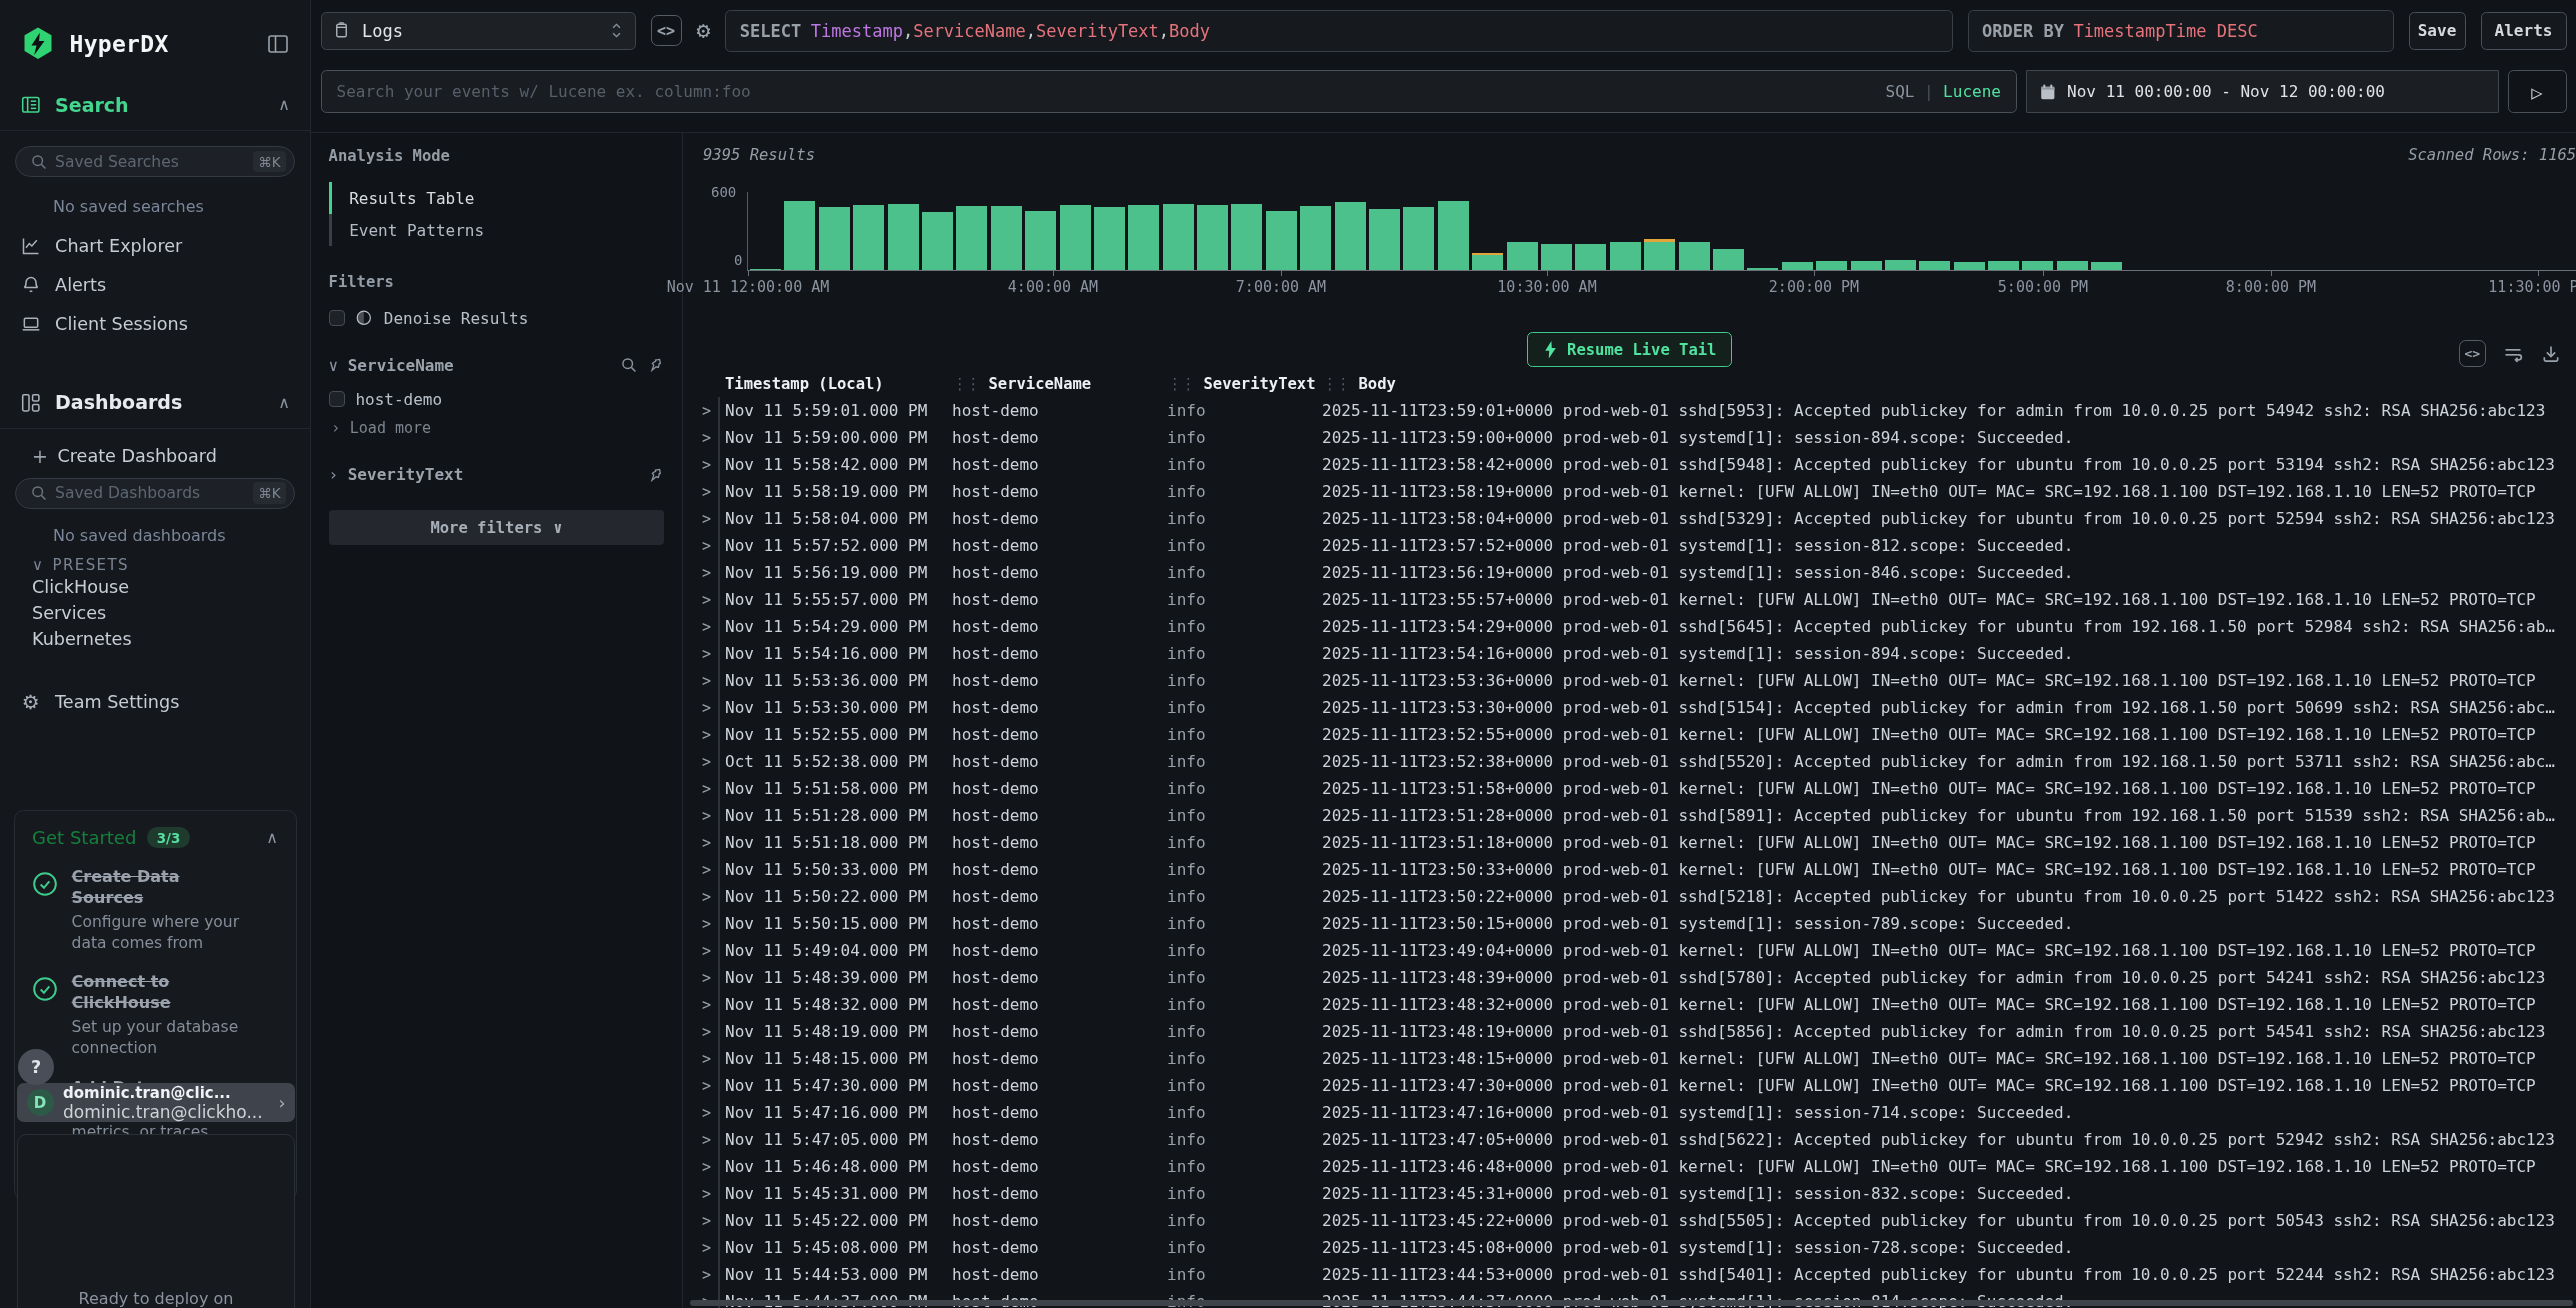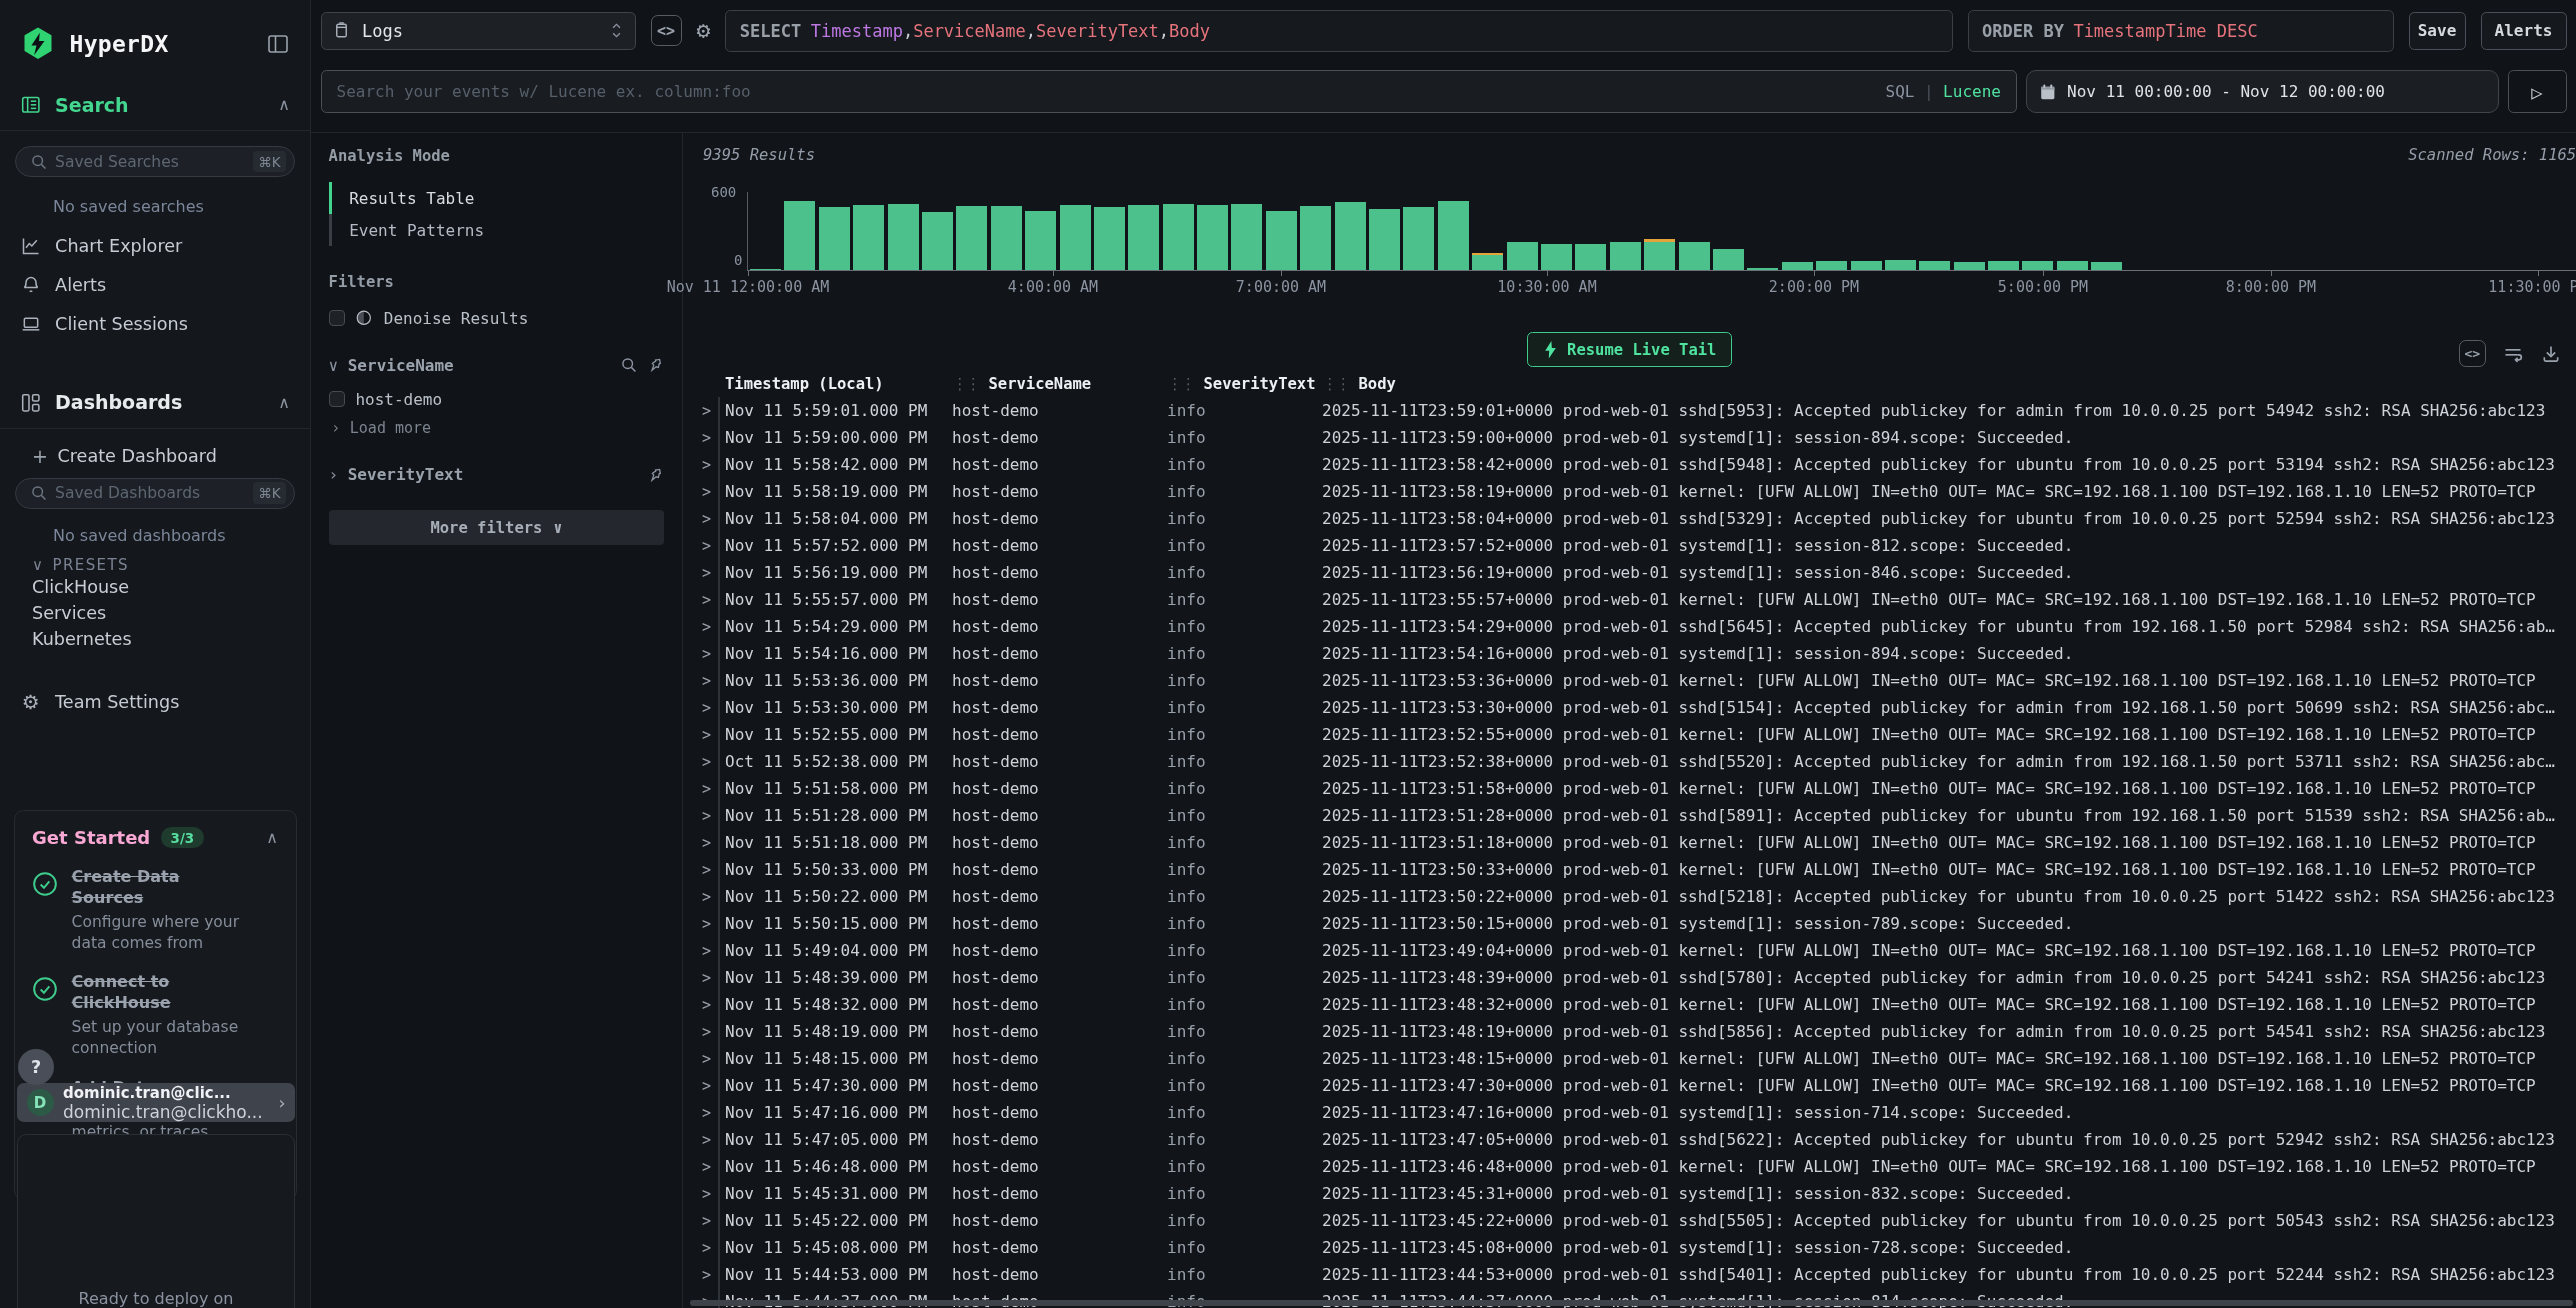--- a/index.html
+++ b/index.html
@@ -40,21 +40,21 @@
   .sb-sub { display:flex; align-items:center; gap:9.5px; padding: 0 20px 0 32px; }
   .plus { color:#9aa2ac; font-size:19px; }
   .sb-sub .tx { color:#c9ced6; font-size:17.6px; }
   .presets-head { margin: 10.8px 0 0 32px; color:#7b8494; font-size:15px; display:flex; gap:9.5px; align-items:center;}
   .preset-item { height: 26px; display:flex; align-items:center; padding-left: 32px; color:#c9ced6; font-size: 17.6px; cursor:pointer;}
   .team-settings { margin-top: 31px; }
   .gear-glyph { font-size: 20px; line-height: 1; }
 
   .gs-card { margin: 88px 13.5px 0 13.5px; border: 0.7px solid #272c33; background: #16191e; border-radius: 9.5px; padding: 16px 17.6px; }
   .gs-head { display:flex; align-items:center; gap: 10.8px; }
-  .gs-title { font-size: 18px; font-weight: bold; color: #f9a8d4; text-align: right; }
+  .gs-title { font-size: 18px; font-weight: normal; color: #15803d; text-align: right; }
   .gs-badge { background:#1e3b2d; color:#57dd9f; font-weight:bold; font-size:13.5px; border-radius: 675px; padding: 2.7px 9.5px; }
   .gs-head .chev-up { margin-left:auto; }
   .gs-item { display:flex; gap: 13.5px; margin-top: 19px; }
   .gs-check { flex: none; margin-top:4px; }
   .gs-txt { width: 169px; }
   .gs-t { font-size: 16px; font-weight: bold; color:#9aa2ad; text-decoration: line-through; line-height: 1.3; }
   .gs-s { font-size: 15.5px; color: #848d99; line-height: 1.35; margin-top: 2.7px; }
   .gs-congrats { margin-top: 20px; font-size: 17px; font-weight: bold; color: #4fe3a0; white-space: nowrap; overflow: hidden; }
 
   .help-bubble { position:absolute; left: 18px; top: 1049px; width: 36px; height: 36px; border-radius: 50%;
@@ -92,21 +92,21 @@
   #searchrow { height: 71px; display: flex; align-items: center; padding: 6.8px 9.5px 16px 9.5px; gap: 8.8px; }
   .search-input { flex: 1; height: 43px; border: 1.4px solid #4a5058; background: #191c21; border-radius: 5.4px;
     display: flex; align-items: center; padding: 0 15px; gap: 10.8px; min-width: 0; }
   .search-input input { flex: 1; background: transparent; border: none; outline: none; color: #cfd4da;
     font-size: 16px; font-family: inherit; min-width: 0; }
   .search-input input::placeholder { color: #565f6a; }
   .lang-toggle { display:flex; gap: 9.5px; font-size: 16px; align-items:center; }
   .lang-sql { color:#8b93a0; cursor:pointer; }
   .lang-sep { color:#4a5058; }
   .lang-lucene { color:#4fe3a0; cursor:pointer; }
-  .date-box { width: 473px; height: 43px; border: 0.7px solid #3f454d; background: #1b1e23; border-radius: 10px;
+  .date-box { width: 473px; height: 43px; border: 0.7px solid #3f454d; background: #1b1e23; border-radius: 1px;
     display:flex; align-items:center; gap: 10.8px; padding: 0 12px; cursor:pointer; }
   .date-box .tx { color:#dfe3e7; font-size: 16px; white-space:nowrap; }
   .run-btn { width: 59px; height: 43px; border: 0.7px solid #4a5058; border-radius: 5.4px; color:#c9ced4;
     font-size: 19px; display:flex; align-items:center; justify-content:center; cursor:pointer; }
 
   #content { flex: 1; display: flex; border-top: 0.7px solid #23272d; min-height: 0; }
 
   
   #filters { width: 372px; min-width: 372px; border-right: 0.7px solid #23272d; padding: 13.5px 17.6px; }
   .f-title { color: #949ca6; font-weight: bold; font-size: 15.5px; }

